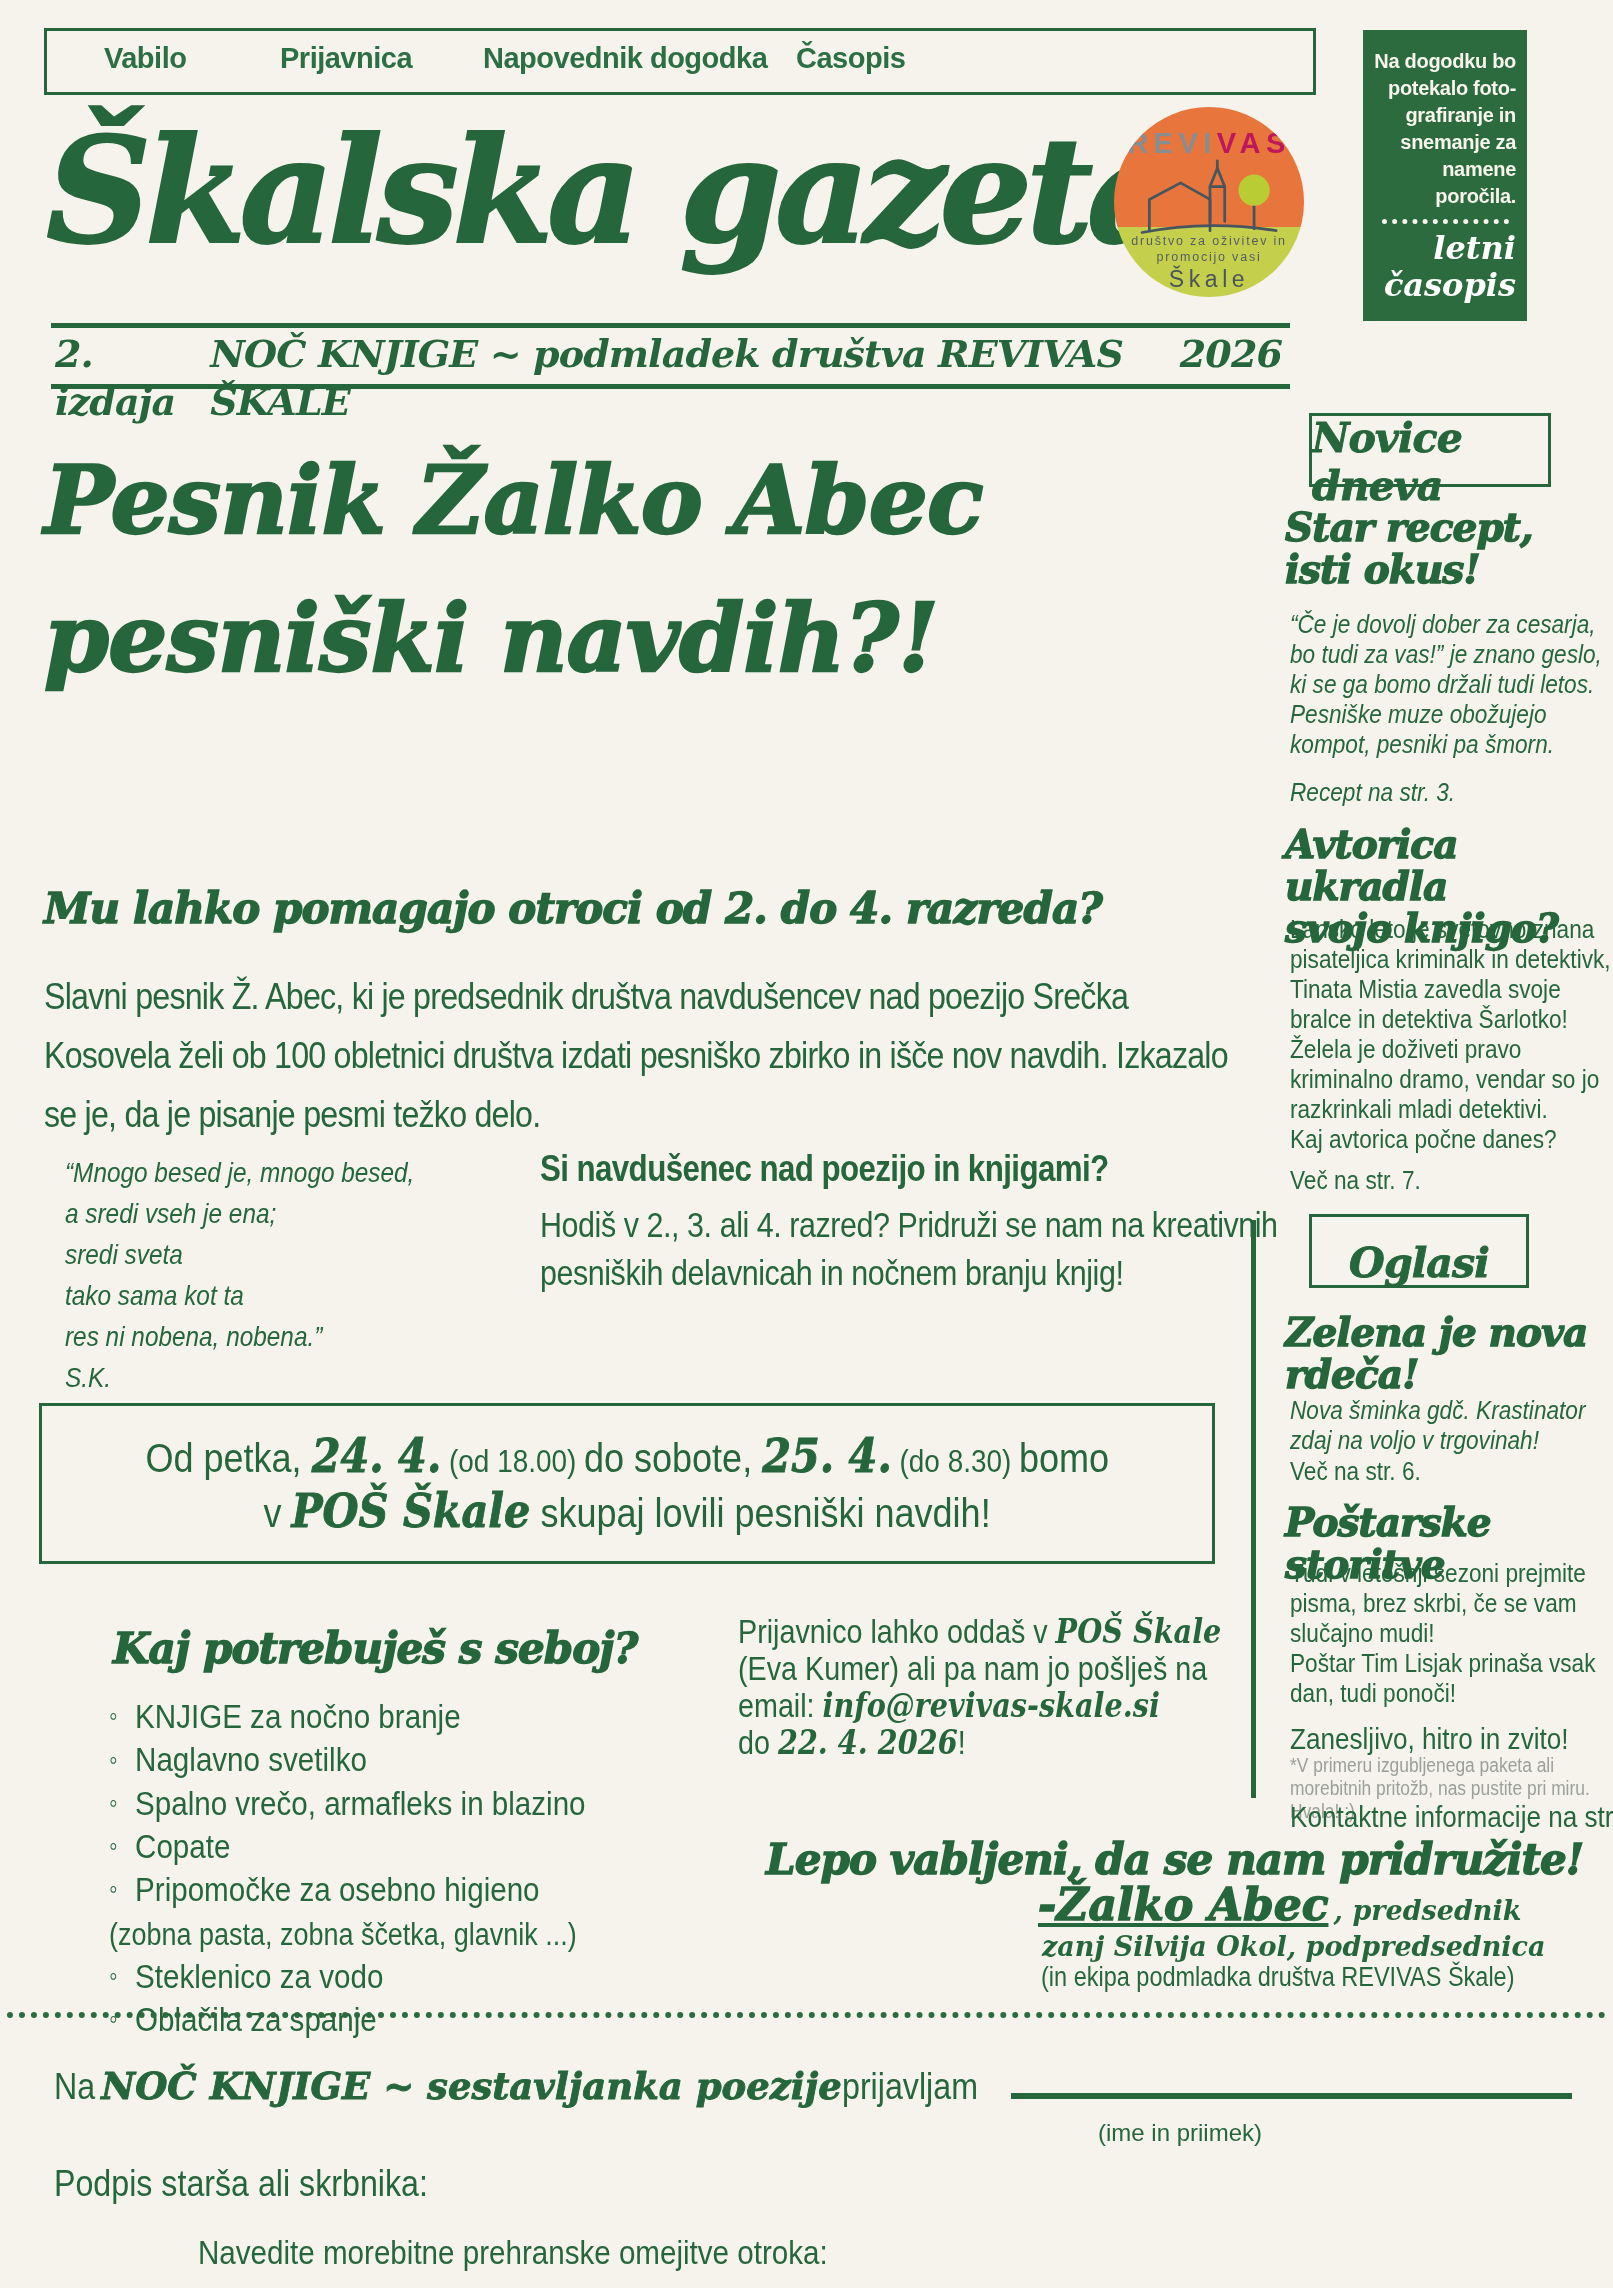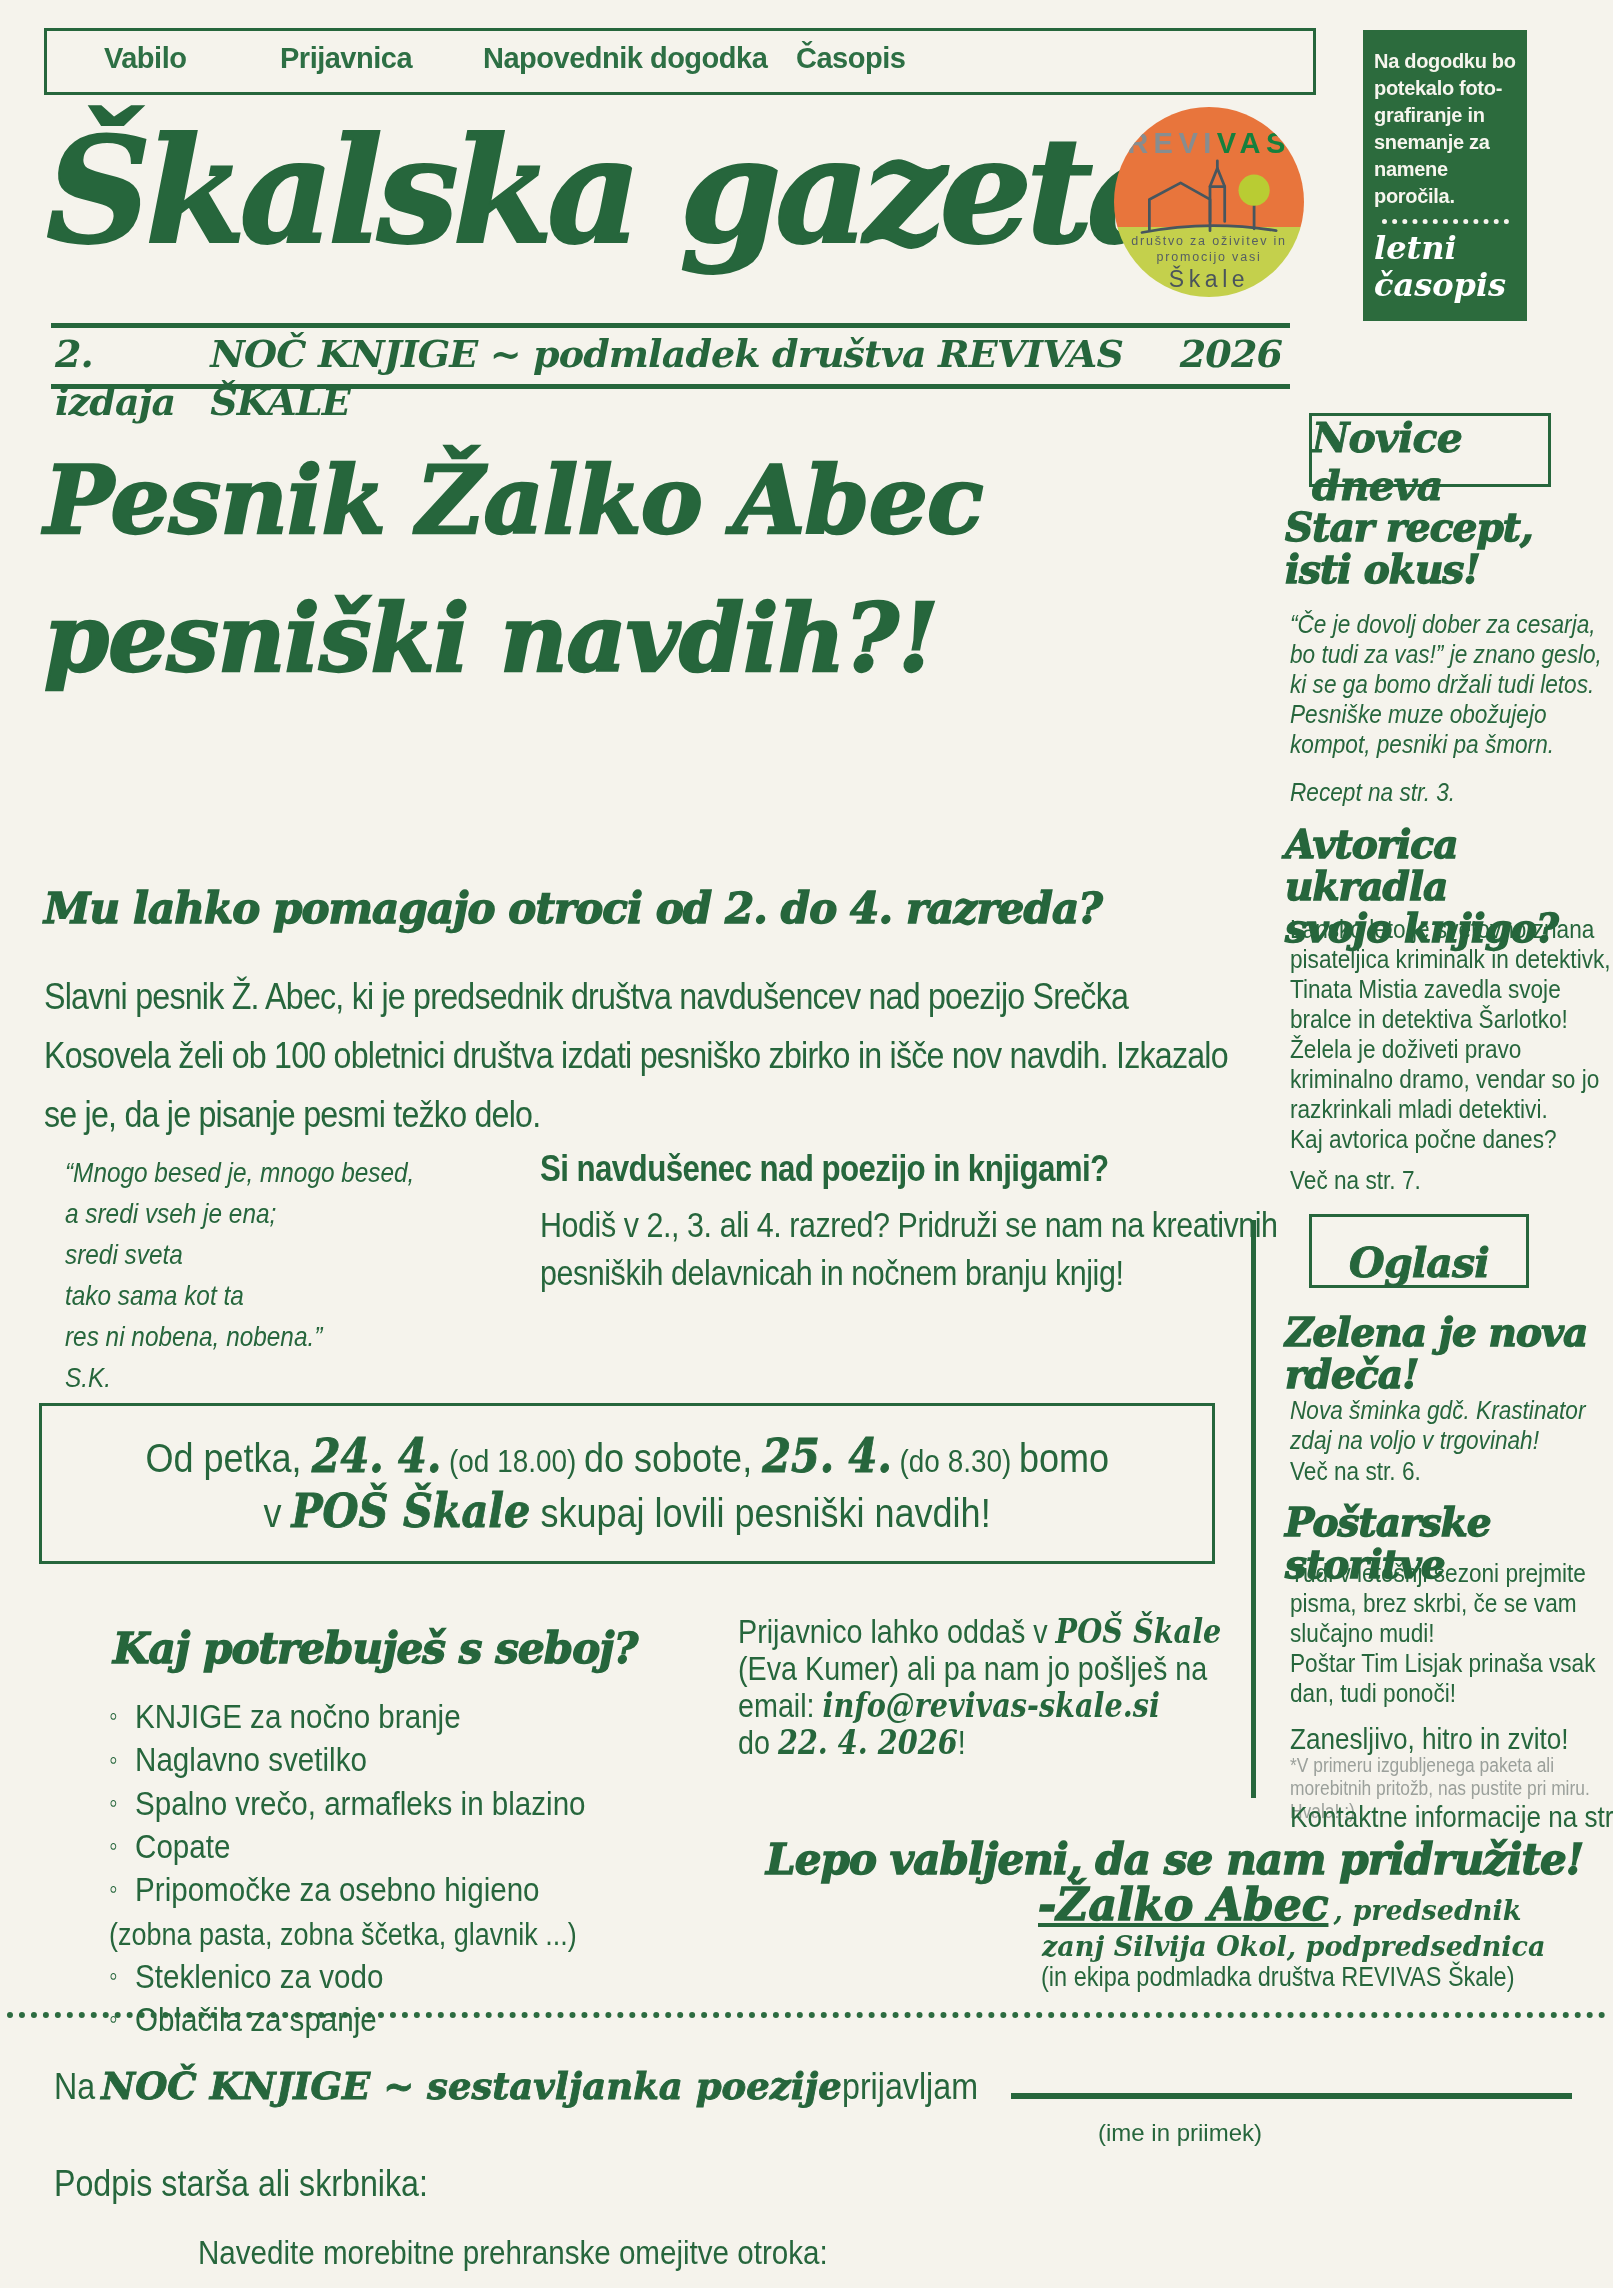--- a/index.html
+++ b/index.html
@@ -13,36 +13,36 @@
   .serif { font-family:"DejaVu Serif","Liberation Serif",serif; font-style:italic; font-weight:bold; }
   .nxb { transform:scaleX(0.87); transform-origin:0 0; }
   .nxl { display:inline-block; transform:scaleX(0.87); transform-origin:0 50%; white-space:nowrap; }
 
   
   .nav-bar { left:44px; top:28px; width:1266px; height:61px; border:3.7px solid #26663c;font-weight:bold; }
   .nav-item { position:absolute; top:11px; font-size:29px; color:#2d6f44; letter-spacing:-0.5px; }
 
   
   .notice-box { left:1363px; top:29.5px; width:164px; height:291px; background:#2c6b3d; color:#f7f5ee;
-                text-align:left; padding:18.5px 11px; box-sizing:border-box; }
+                text-align:right; padding:18.5px 11px; box-sizing:border-box; }
   .notice-text { font-size:20px; font-weight:bold; line-height:27px; letter-spacing:-0.3px; }
   .notice-dots { width:127px; margin:9.2px auto 5.5px auto; border-top:5.5px dotted #f7f5ee; }
   .notice-tag  { font-size:32px; line-height:37px; color:#ffffff; }
 
   
   .masthead { left:46px; top:89px; width:1052px; font-size:146px; line-height:203px;
               letter-spacing:-6.5px; color:#26663c; -webkit-text-stroke:1.8px #26663c; white-space:nowrap; }
 
   
   .logo { left:1114px; top:107px; width:190px; height:190px; border-radius:50%; overflow:hidden; }
   .logo-top { position:absolute; left:0; top:0; width:100%; height:120px; background:#e8753c; }
   .logo-bottom { position:absolute; left:0; top:120px; width:100%; height:70px; background:#c4d04c; }
   .logo-brand { position:absolute; left:0; top:20px; width:100%; text-align:center;
                 font-size:29px; font-weight:bold; letter-spacing:5.5px; color:#878d90; }
-  .logo-brand .lt2 { color:#15803d; }
+  .logo-brand .lt2 { color:#be185d; }
   .logo-art { position:absolute; left:24px; top:52px; }
   .logo-tagline { position:absolute; left:13px; top:127px; width:164px; text-align:center;
                   font-size:12.5px; line-height:15.7px; letter-spacing:1.8px; color:#555e63; }
   .logo-village { position:absolute; left:0; top:159px; width:100%; text-align:center;
                   font-size:23px; letter-spacing:4.6px; color:#4a545c; }
 
   
   .rule { left:51px; width:1239px; height:4.6px; background:#26663c; }
   .edition-bar { left:55px; top:330px; width:1227px; display:flex; justify-content:space-between;
                  font-size:38px; line-height:48px; letter-spacing:-0.9px; }

